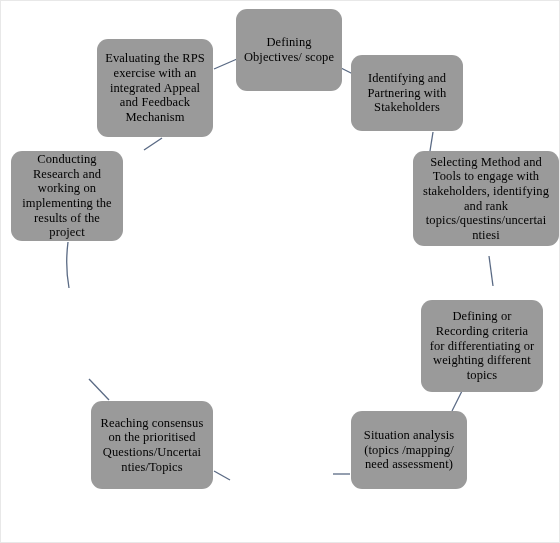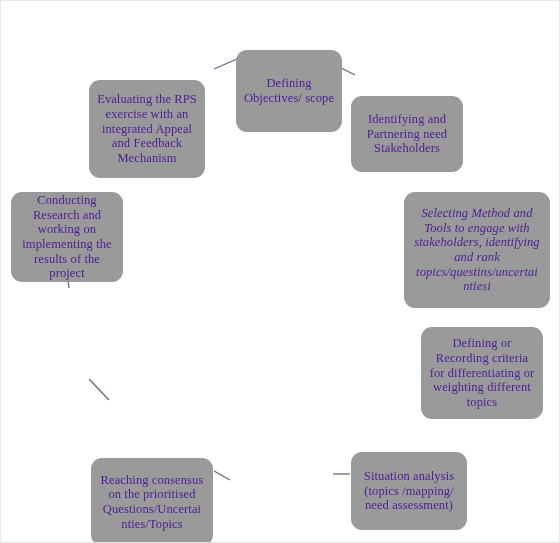--- a/index.html
+++ b/index.html
@@ -22,31 +22,30 @@
     left: 0;
     top: 0;
     width: 560px;
     height: 543px;
     pointer-events: none;
   }
   .node {
     position: absolute;
     background: #9a9a9a;
     border-radius: 11px;
-    color: #4c1d95;
+    color: #000000;
     display: flex;
     align-items: center;
     justify-content: center;
     text-align: center;
     box-sizing: border-box;
     padding: 4px 6px;
     line-height: 1.17;
     font-size: 12.5px;
     letter-spacing: 0.1px;
-    margin-top: 41px;
   }
   .node span {
     display: block;
     width: 100%;
   }
 </style>
 </head>
 <body>
 
 <div id="canvas">
@@ -62,42 +61,42 @@
       <path d="M 68 287 Q 64 265 67 241" stroke="#5a6a84" stroke-width="1.3" fill="none"></path>
       <path d="M 143 149 L 161 137" stroke="#5a6a84" stroke-width="1.3" fill="none"></path>
       <path d="M 213 68 L 236 58" stroke="#5a6a84" stroke-width="1.3" fill="none"></path>
     </svg>
 
   <div class="node" style="left:235px; top:8px; width:106px; height:82px;">
     <span>Defining Objectives/ scope</span>
   </div>
 
   <div class="node" style="left:350px; top:54px; width:112px; height:76px;">
-    <span>Identifying and Partnering need Stakeholders</span>
+    <span>Identifying and Partnering with Stakeholders</span>
   </div>
 
-  <div class="node" style="left:403px; top:150px; width:146px; height:116px;font-style:italic;">
+  <div class="node" style="left:412px; top:150px; width:146px; height:95px;">
     <span>Selecting Method and Tools to engage with stakeholders, identifying and rank topics/questins/uncertai ntiesi</span>
   </div>
 
-  <div class="node" style="left:420px; top:285px; width:122px; height:92px;">
+  <div class="node" style="left:420px; top:299px; width:122px; height:92px;">
     <span>Defining  or Recording criteria for differentiating or weighting different  topics</span>
   </div>
 
   <div class="node" style="left:350px; top:410px; width:116px; height:78px;">
     <span>Situation analysis (topics /mapping/ need assessment)</span>
   </div>
 
 
-  <div class="node" style="left:90px; top:416px; width:122px; height:88px;">
+  <div class="node" style="left:90px; top:400px; width:122px; height:88px;">
     <span>Reaching consensus on the prioritised Questions/Uncertai nties/Topics</span>
   </div>
 
 
   <div class="node" style="left:10px; top:150px; width:112px; height:90px;">
     <span>Conducting Research and working on implementing the results of the project</span>
   </div>
 
-  <div class="node" style="left:88px; top:38px; width:116px; height:98px;border-radius:11px;">
+  <div class="node" style="left:96px; top:38px; width:116px; height:98px;border-radius:11px;">
     <span>Evaluating the RPS exercise with an integrated Appeal and Feedback Mechanism</span>
   </div>
 
 </div>
 
 </body></html>

